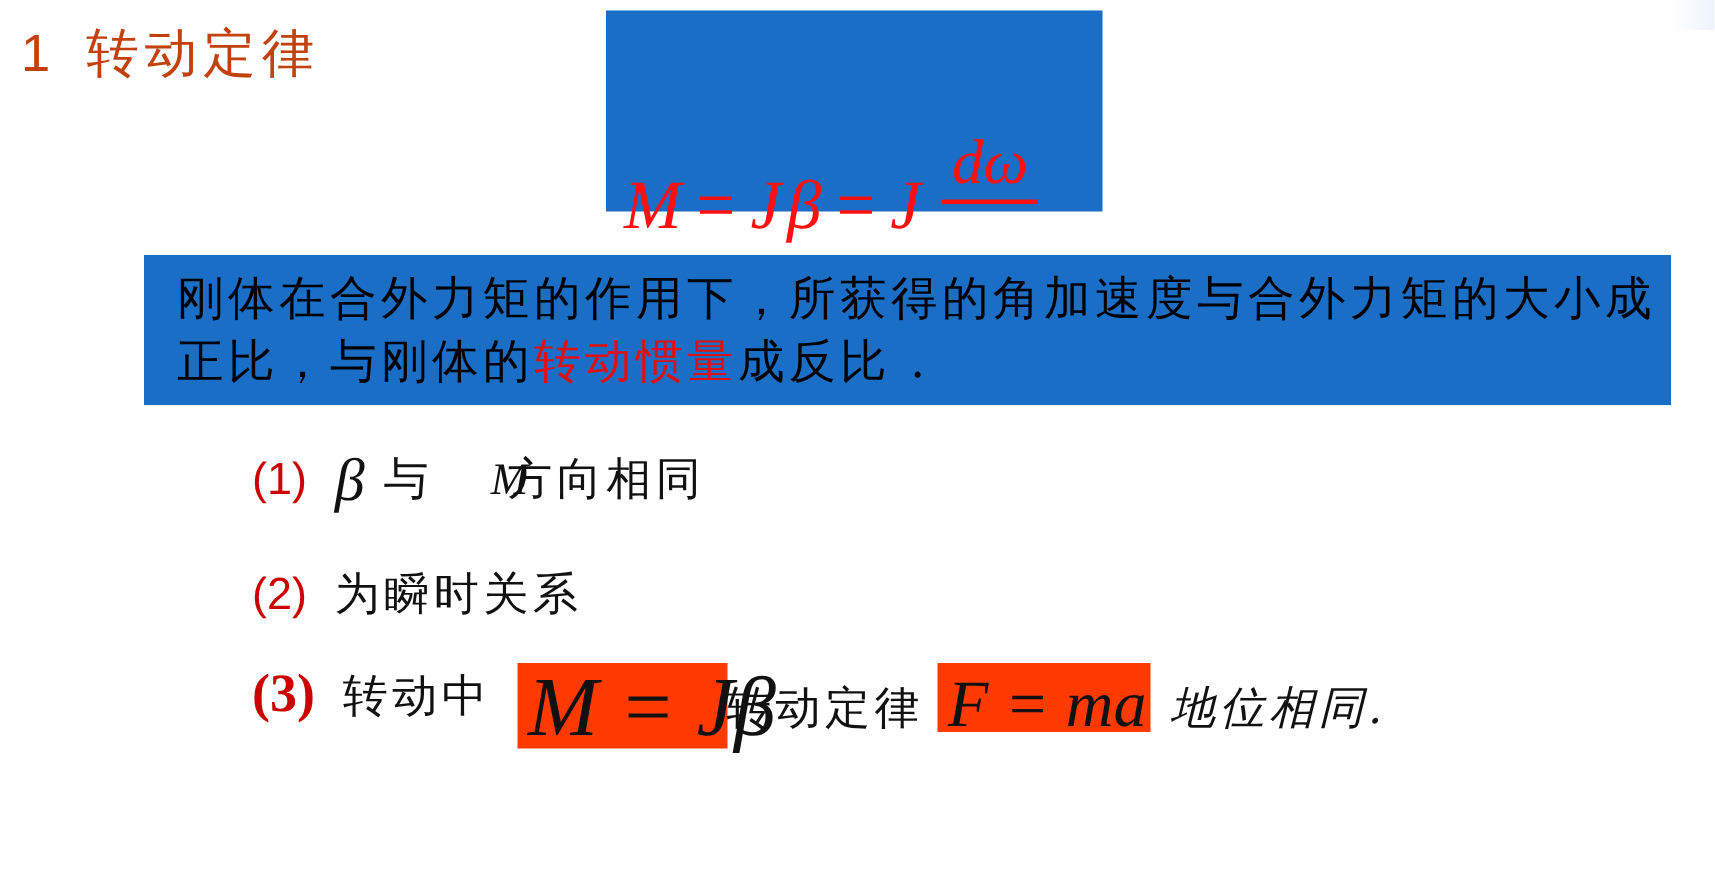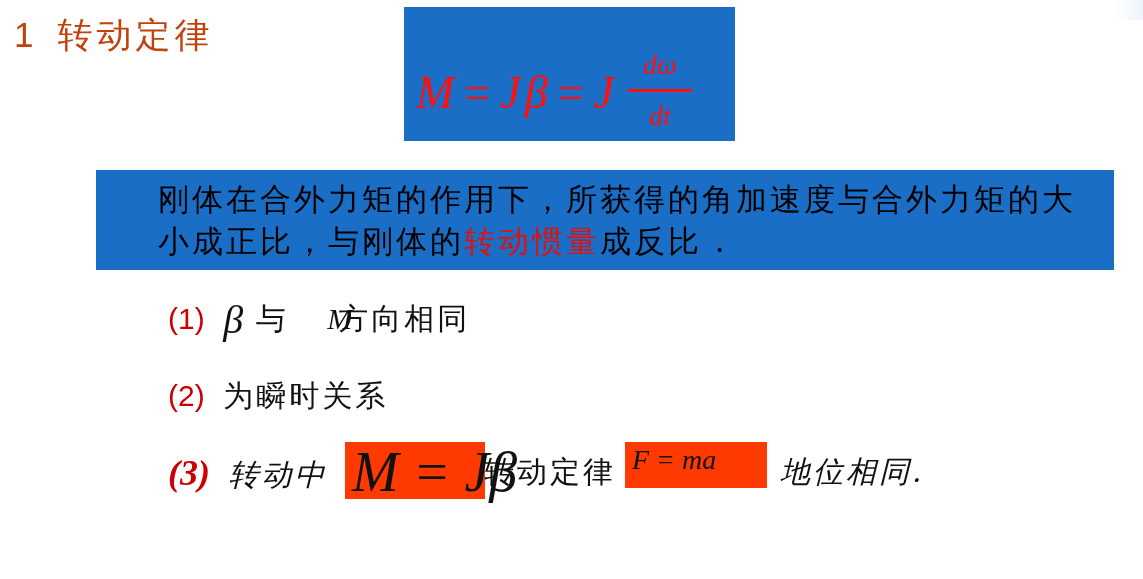--- a/index.html
+++ b/index.html
@@ -8,25 +8,25 @@
   .abs { position:absolute; }
   .title { left:14px; top:12px; font-size:35px; color:#c2410c; white-space:nowrap;
            font-family:"DejaVu Sans", sans-serif; }
   .title .num { font-family:"Liberation Sans", sans-serif; margin-right:24px; }
   .title .txt { letter-spacing:4px; font-family:"DejaVu Serif", serif; }
   .formula-box { left:404px; top:7px; width:331px; height:134px; background:#1a6ec6; }
   .formula { position:absolute; left:12px; top:36px; font-family:"Liberation Serif", serif;
              color:#ff1010; font-size:46px; font-style:italic; white-space:nowrap; display:flex; align-items:center; }
   .formula .eq { font-style:normal; margin:0 10px; }
   .frac { display:inline-flex; flex-direction:column; align-items:center; margin-left:14px; position:relative; top:-2px; }
-  .frac .num, .frac .den { font-size:28px; line-height:48px; }
+  .frac .num, .frac .den { font-size:42px; line-height:48px;margin-top:44px; }
   .frac .bar { width:64px; height:3px; background:#ff1010; }
   .statement-box { left:96px; top:170px; width:1018px; height:100px; background:#1a6ec6; }
   .statement { position:absolute; left:22px; top:8px; right:8px; font-size:31px; line-height:42px;
-               color:#000; letter-spacing:3px;margin-left:40px; }
+               color:#000; letter-spacing:3px; }
   .statement .red { color:#e01010; }
   .item { font-size:30px; color:#111; white-space:nowrap; letter-spacing:3px; }
   .item .idx { color:#cc0000; font-family:"Liberation Sans", sans-serif; letter-spacing:0; margin-right:6px; }
   .item .idx3 { color:#cc0000; font-family:"Liberation Serif", serif; font-weight:bold; letter-spacing:0; margin-right:6px; }
   .math-i { font-family:"Liberation Serif", serif; font-style:italic; letter-spacing:0; }
   .orange { position:absolute; background:#ff3a00; }
   .orange-text { position:absolute; font-family:"Liberation Serif", serif; font-style:italic; color:#111; white-space:nowrap; }
   .corner-glow { right:0; top:0; width:30px; height:20px; background:linear-gradient(to right, #ffffff, #eef4fb); }
 </style>
 </head>
@@ -68,24 +68,24 @@
 </div>
 
 <div class="abs item" style="left:168px; top:376px;">
   <span class="idx">(2)</span>
   <span>为瞬时关系</span>
 </div>
 
 <div class="orange" style="left:345px; top:442px; width:140px; height:57px;"></div>
 <div class="orange" style="left:625px; top:442px; width:142px; height:46px;"></div>
 
-<div class="abs item" style="left:168px; top:452px;font-style:italic;">
+<div class="abs item" style="left:168px; top:441px;">
   <span class="idx3" style="font-size:36px;">(3)</span>
   <span>转动中</span>
 </div>
 <div class="orange-text" style="left:352px; top:440px; font-size:56px;">M = Jβ</div>
 <div class="abs item" style="left:484px; top:452px;">
   <span>转动定律</span>
 </div>
-<div class="orange-text" style="left:632px; top:444px; font-size:28px;">F = ma</div>
+<div class="orange-text" style="left:632px; top:444px; font-size:44px;">F = ma</div>
 <div class="abs item" style="left:780px; top:452px;font-style:italic;">
   <span>地位相同.</span>
 </div>
 
 </body></html>

